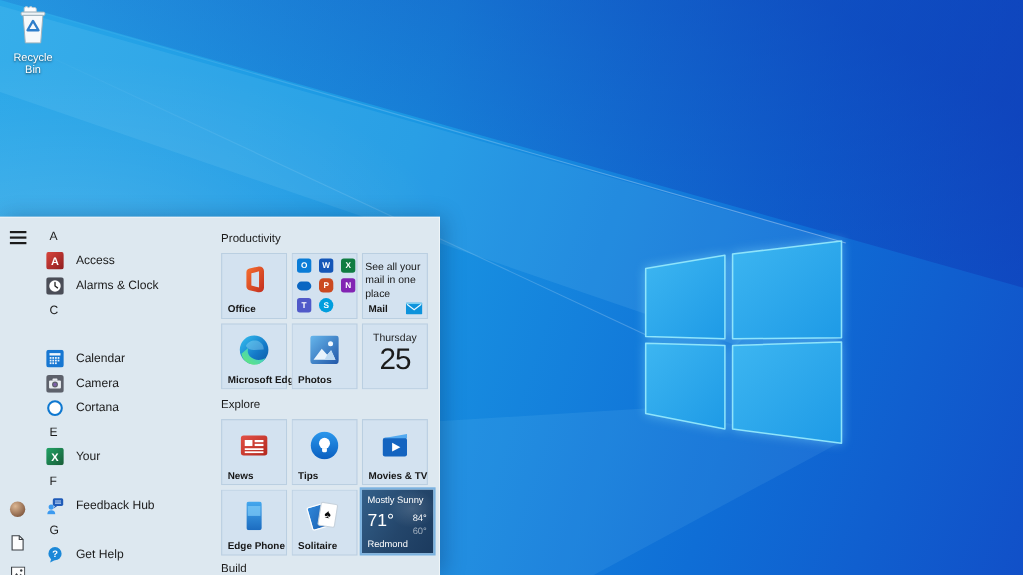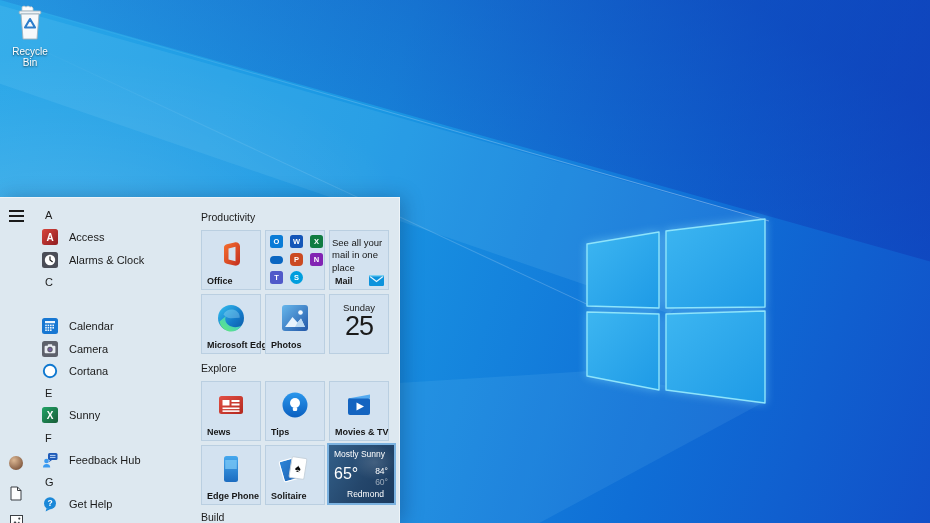--- a/index.html
+++ b/index.html
@@ -77,21 +77,21 @@
 
   .tile-weather{position:absolute;left:132px;top:245px;width:69px;height:62px;box-sizing:border-box;
     background:linear-gradient(120deg,#33608a 0%,#24466b 55%,#1b3a5e 100%);
     border:2px solid #7bb2e0;color:#fff;cursor:pointer;}
   .tile-weather::before{content:"";position:absolute;inset:0;
     background:radial-gradient(45% 40% at 70% 30%,rgba(255,255,255,.14),transparent 75%);}
   .w-cond{position:absolute;top:4px;left:5px;font-size:8.5px;}
   .w-temp{position:absolute;top:20px;left:5px;font-size:16px;font-weight:300;}
   .w-high{position:absolute;top:21px;right:6px;font-size:8.5px;}
   .w-low{position:absolute;top:32px;right:6px;font-size:8.5px;color:rgba(255,255,255,.55);}
-  .w-loc{position:absolute;bottom:4px;left:5px;font-size:8.5px;margin-left:13px;}
+  .w-loc{position:absolute;bottom:4px;left:5px;font-size:8.5px;}
 </style>
 </head>
 <body>
 
 <div class="screen">
   <div class="ray-dark"></div>
   <div class="ray-light"></div>
   <div class="ray-floor"></div>
   <div class="glow"></div>
   <div class="beam1"></div>
@@ -231,21 +231,21 @@
         <svg class="ali" viewBox="0 0 16 16">
           <defs>
               <linearGradient id="exg" x1="0" y1="0" x2="1" y2="1">
                 <stop offset="0" stop-color="#21a366"></stop>
                 <stop offset="1" stop-color="#185c37"></stop>
               </linearGradient>
             </defs>
           <rect width="16" height="16" rx="2.5" fill="url(#exg)"></rect>
           <text x="8" y="12" text-anchor="middle" font-size="10" font-weight="bold" fill="#fff">X</text>
         </svg>
-        <span class="al-label">Sunny</span>
+        <span class="al-label">Your</span>
       </div>
 
       <div class="al-header" style="top:229px">
           <span>F</span>
         </div>
 
       <div class="al-row" style="top:251px">
         <svg class="ali" viewBox="0 0 16 16">
           <rect x="6" y="1" width="9.5" height="7" rx="1.5" fill="#1f5bb8"></rect>
           <path d="M8 8 l-1.5 2.5 L10 8 Z" fill="#1f5bb8"></path>
@@ -343,21 +343,21 @@
             </defs>
           <rect width="26" height="26" rx="3" fill="url(#phg)"></rect>
           <circle cx="18.5" cy="7.5" r="2.3" fill="#f2f9ff"></circle>
           <path d="M3 22 L10.5 12 L15.5 17.5 L19 13.5 L23 22 Z" fill="#e8f3fc"></path>
           <path d="M15.5 17.5 L19 13.5 L23 22 L13 22 Z" fill="#bcd9f2"></path>
         </svg>
         <span class="tl">Photos</span>
       </div>
 
       <div class="tile" style="left:134px;top:96px">
-        <div class="cal-day">Sunday</div>
+        <div class="cal-day">Thursday</div>
         <div class="cal-date">25</div>
       </div>
 
       <div class="th" style="top:164px">Explore</div>
 
       <div class="tile" style="left:6px;top:183px">
         <svg class="tc" width="26" height="26" viewBox="0 0 26 26">
           <defs>
               <linearGradient id="nwg" x1="0" y1="0" x2="1" y2="1">
                 <stop offset="0" stop-color="#e25045"></stop>
@@ -415,21 +415,21 @@
       <div class="tile" style="left:70px;top:247px">
         <div class="tc cards">
           <span class="card-back"></span>
           <span class="card-front">♠</span>
         </div>
         <span class="tl">Solitaire</span>
       </div>
 
       <div class="tile-weather">
         <span class="w-cond">Mostly Sunny</span>
-        <span class="w-temp">65°</span>
+        <span class="w-temp">71°</span>
         <span class="w-high">84°</span>
         <span class="w-low">60°</span>
         <span class="w-loc">Redmond</span>
       </div>
 
       <div class="th" style="top:313px">Build</div>
     </div>
   </div>
 </div>
 

